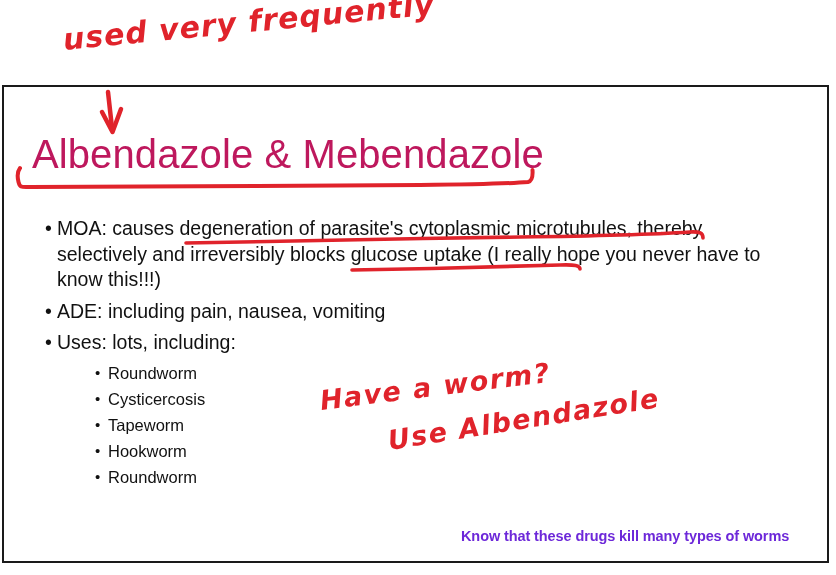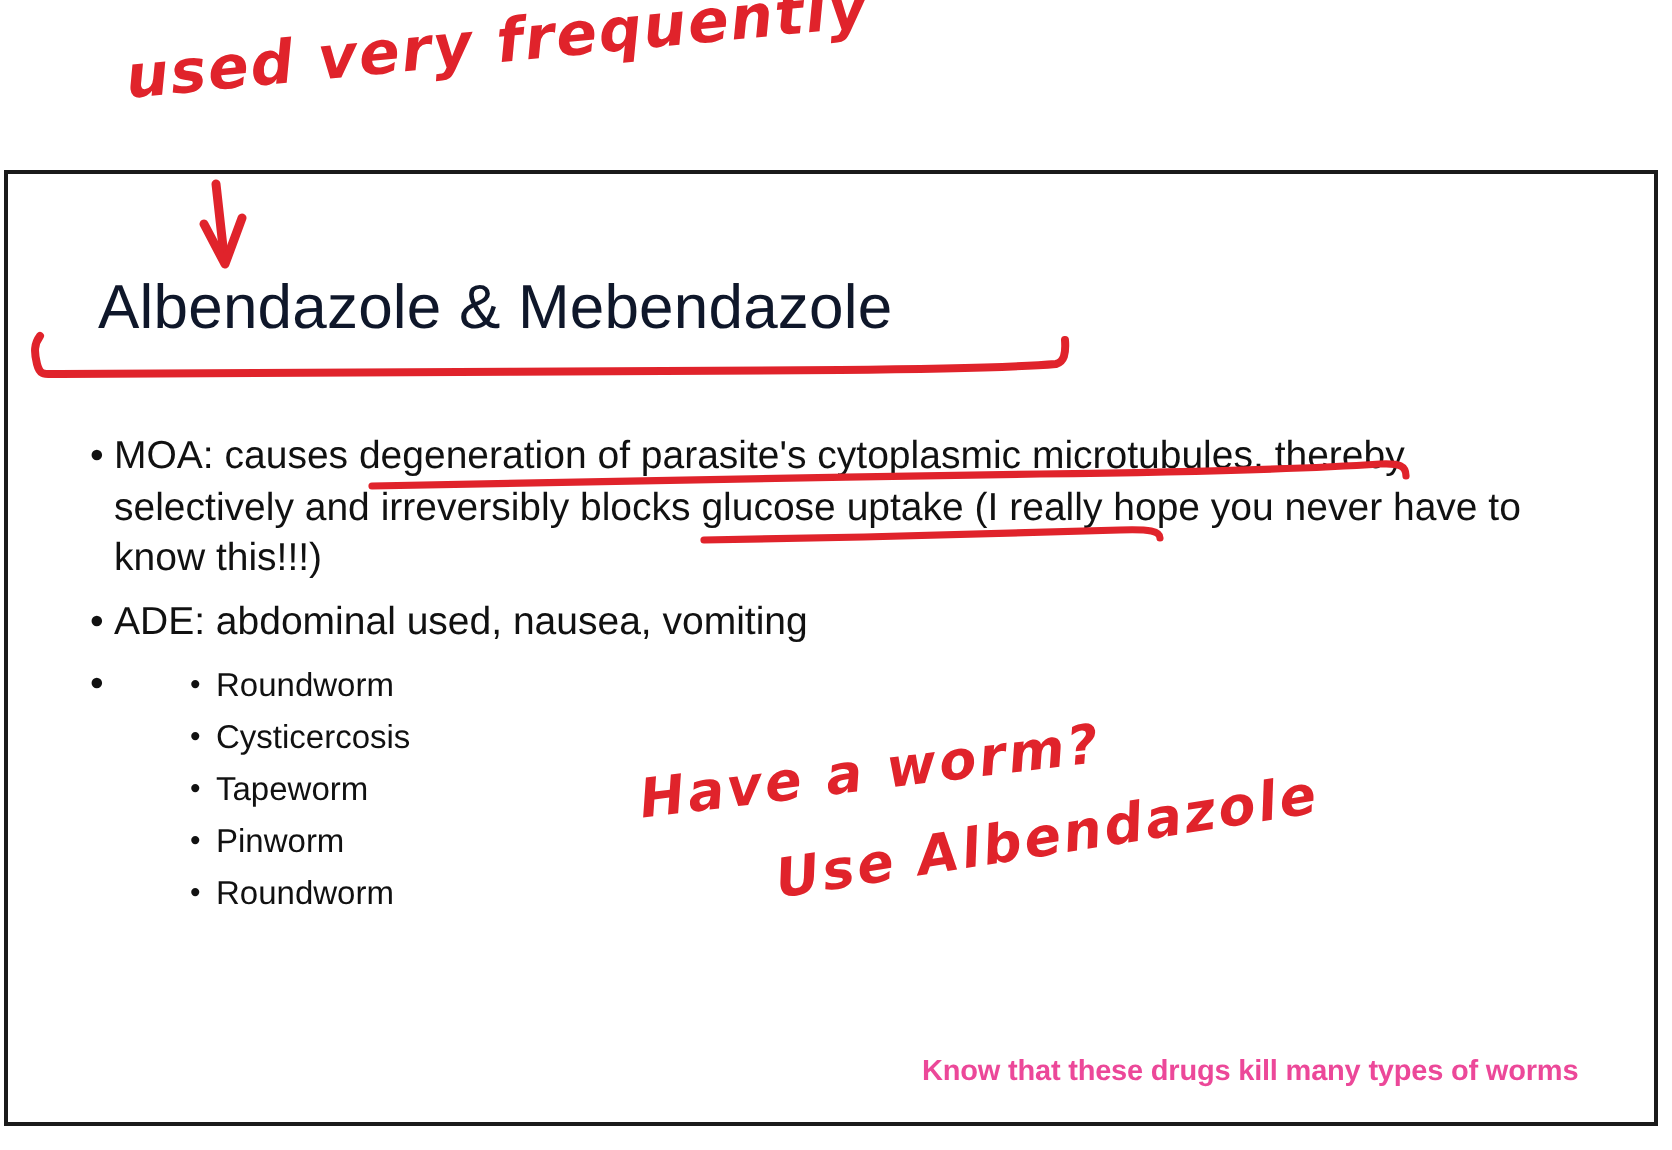--- a/index.html
+++ b/index.html
@@ -24,25 +24,25 @@
     width: 827px;
     height: 478px;
     border: 2px solid #1a1a1a;
     background: #ffffff;
     box-sizing: border-box;
   }
 
   
   #slide-title {
     position: absolute;
-    left: 49px;
+    left: 32px;
     top: 134px;
-    font-size: 31px;
+    font-size: 40px;
     line-height: 40px;
-    color: #0f172a;
+    color: #be185d;
     letter-spacing: 0.1px;
     white-space: nowrap;
   }
 
   
   #body-content {
     position: absolute;
     left: 44px;
     top: 216px;
     width: 740px;
@@ -86,21 +86,21 @@
     color: #111111;
   }
 
   
   #bottom-caption {
     position: absolute;
     left: 461px;
     top: 528px;
     font-size: 14.5px;
     font-weight: bold;
-    color: #ec4899;
+    color: #6d28d9;
     white-space: nowrap;
     letter-spacing: -0.1px;
   }
 
   
   #ink-layer {
     position: absolute;
     left: 0;
     top: 0;
     width: 836px;
@@ -149,42 +149,43 @@
 
 <div id="body-content">
 
   <div class="bullet-l1">
     <span class="dot">•</span>
     <span class="txt">MOA: causes degeneration of parasite's cytoplasmic microtubules, thereby selectively and irreversibly blocks glucose uptake (I really hope you never have to know this!!!)</span>
   </div>
 
   <div class="bullet-l1">
     <span class="dot">•</span>
-    <span class="txt">ADE: abdominal used, nausea, vomiting</span>
+    <span class="txt">ADE: including pain, nausea, vomiting</span>
   </div>
 
   <div class="bullet-l1">
     <span class="dot">•</span>
+    <span class="txt">Uses: lots, including:</span>
 
     <div class="sub-list">
       <div class="bullet-l2">
         <span class="dot">•</span>
         <span>Roundworm</span>
       </div>
       <div class="bullet-l2">
         <span class="dot">•</span>
         <span>Cysticercosis</span>
       </div>
       <div class="bullet-l2">
         <span class="dot">•</span>
         <span>Tapeworm</span>
       </div>
       <div class="bullet-l2">
         <span class="dot">•</span>
-        <span>Pinworm</span>
+        <span>Hookworm</span>
       </div>
       <div class="bullet-l2">
         <span class="dot">•</span>
         <span>Roundworm</span>
       </div>
     </div>
   </div>
 
 </div>
 

